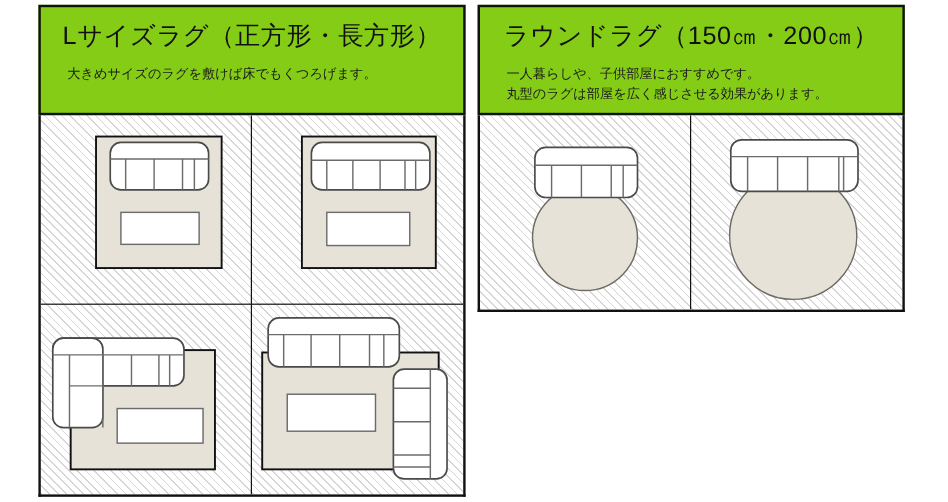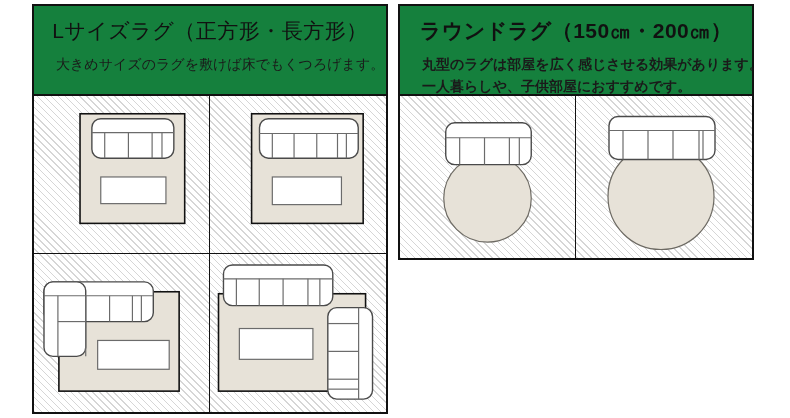--- a/index.html
+++ b/index.html
@@ -21,44 +21,44 @@
     height: 418px;
   }
 
   
   .panel {
     position: absolute;
     box-sizing: border-box;
     background: #ffffff;
   }
   #panel-left  { left: 32px;  top: 4px; width: 356px; height: 410px; }
-  #panel-right { left: 398px; top: 4px; width: 356px; height: 256px; font-weight: bold; }
+  #panel-right { left: 398px; top: 4px; width: 356px; height: 256px; }
 
   .panel-header {
     position: absolute;
     left: 0; top: 0; right: 0;
     box-sizing: border-box;
     border: 2px solid #111111;
-    background: #15803d;
+    background: #84cc16;
     height: 92px;
     z-index: 3;
   }
   .panel-title {
     text-align: center;
     font-size: 21px;
     line-height: 1;
     letter-spacing: 0.5px;
     margin-top: 14px;
     white-space: nowrap;
     color: #111111;
   }
   .panel-desc {
     margin-top: 13px;
     padding-left: 22px;
-    font-size: 14px;
+    font-size: 11px;
     line-height: 1.55;
     color: #1a1a1a;
     white-space: nowrap;
   }
   .panel-desc .line { display: block; }
 
   
   .grid {
     position: absolute;
     left: 0;
@@ -202,22 +202,22 @@
       </div>
 
     </div>
   </section>
 
   <section class="panel" id="panel-right">
 
     <div class="panel-header">
       <div class="panel-title">ラウンドラグ（150㎝・200㎝）</div>
       <div class="panel-desc">
+        <span class="line">一人暮らしや、子供部屋におすすめです。</span>
         <span class="line">丸型のラグは部屋を広く感じさせる効果があります。</span>
-        <span class="line">一人暮らしや、子供部屋におすすめです。</span>
       </div>
     </div>
 
     <div class="grid" id="grid-right">
 
       <div class="cell">
         <svg viewBox="0 0 176 161" preserveAspectRatio="xMidYMid meet">
           <circle class="rug-round" cx="88" cy="102" r="44"></circle>
           <g>
             <rect class="sofa-body" x="46" y="26" width="86" height="42" rx="9" ry="9"></rect>

